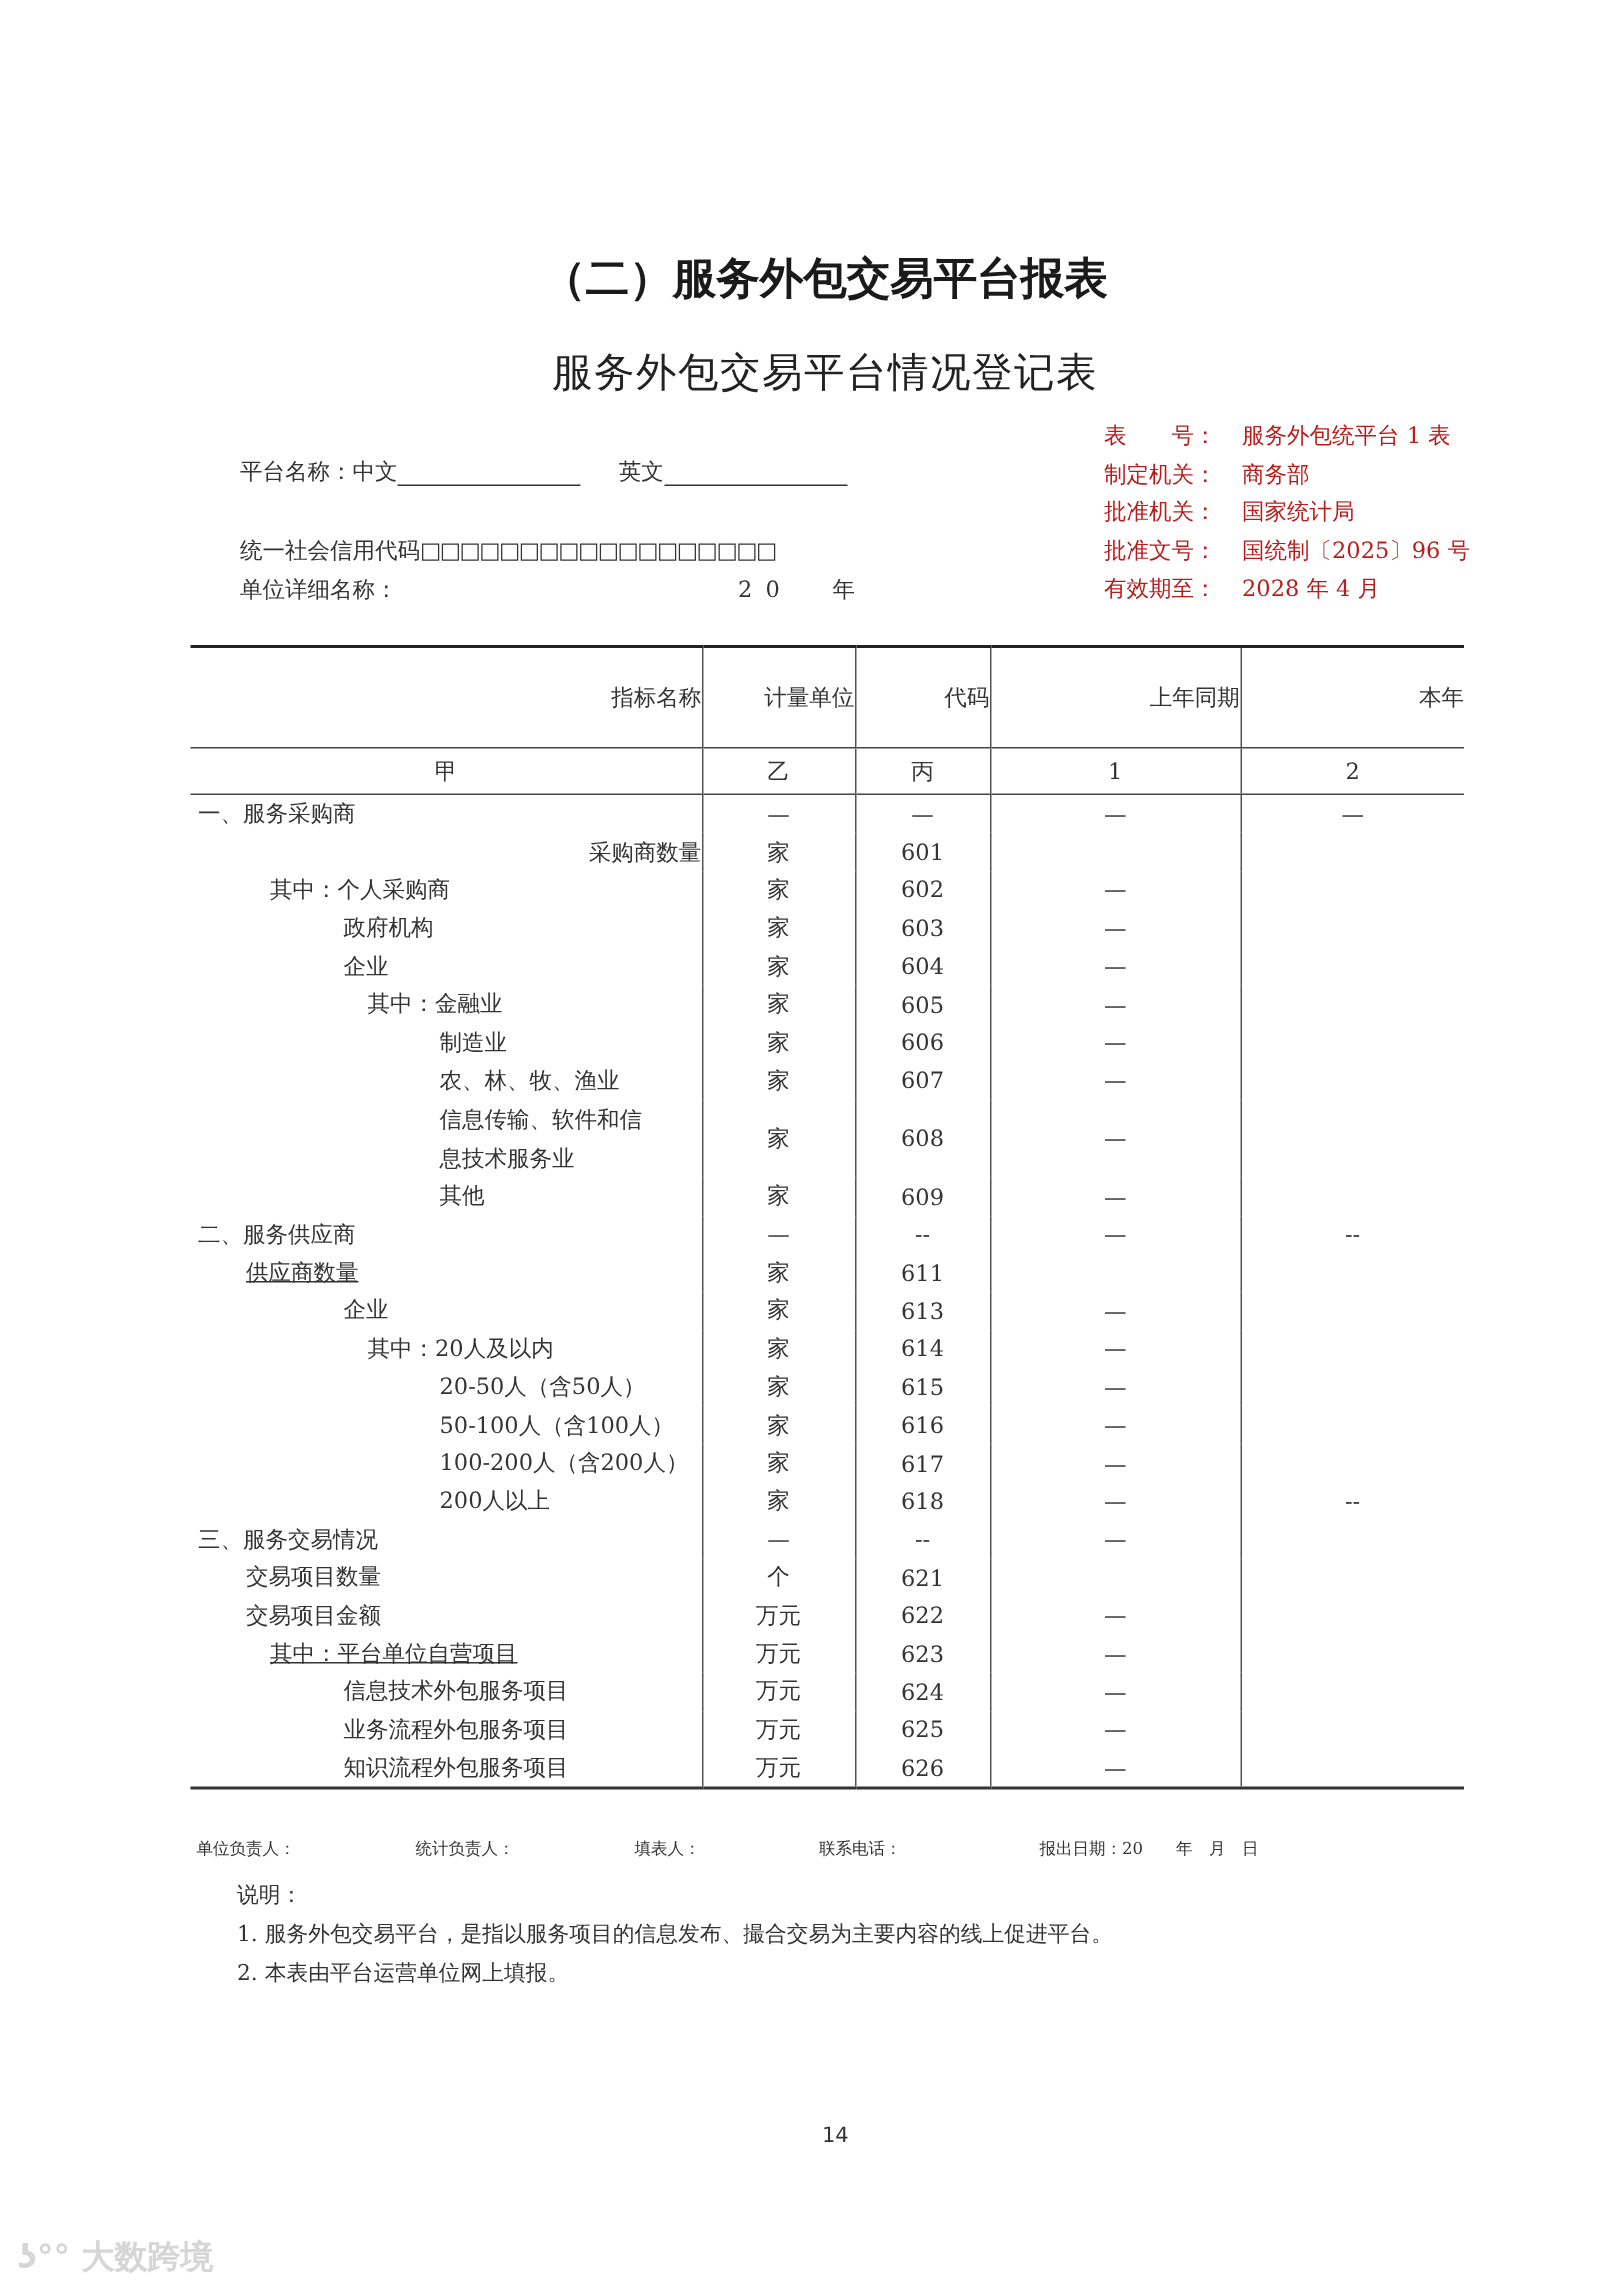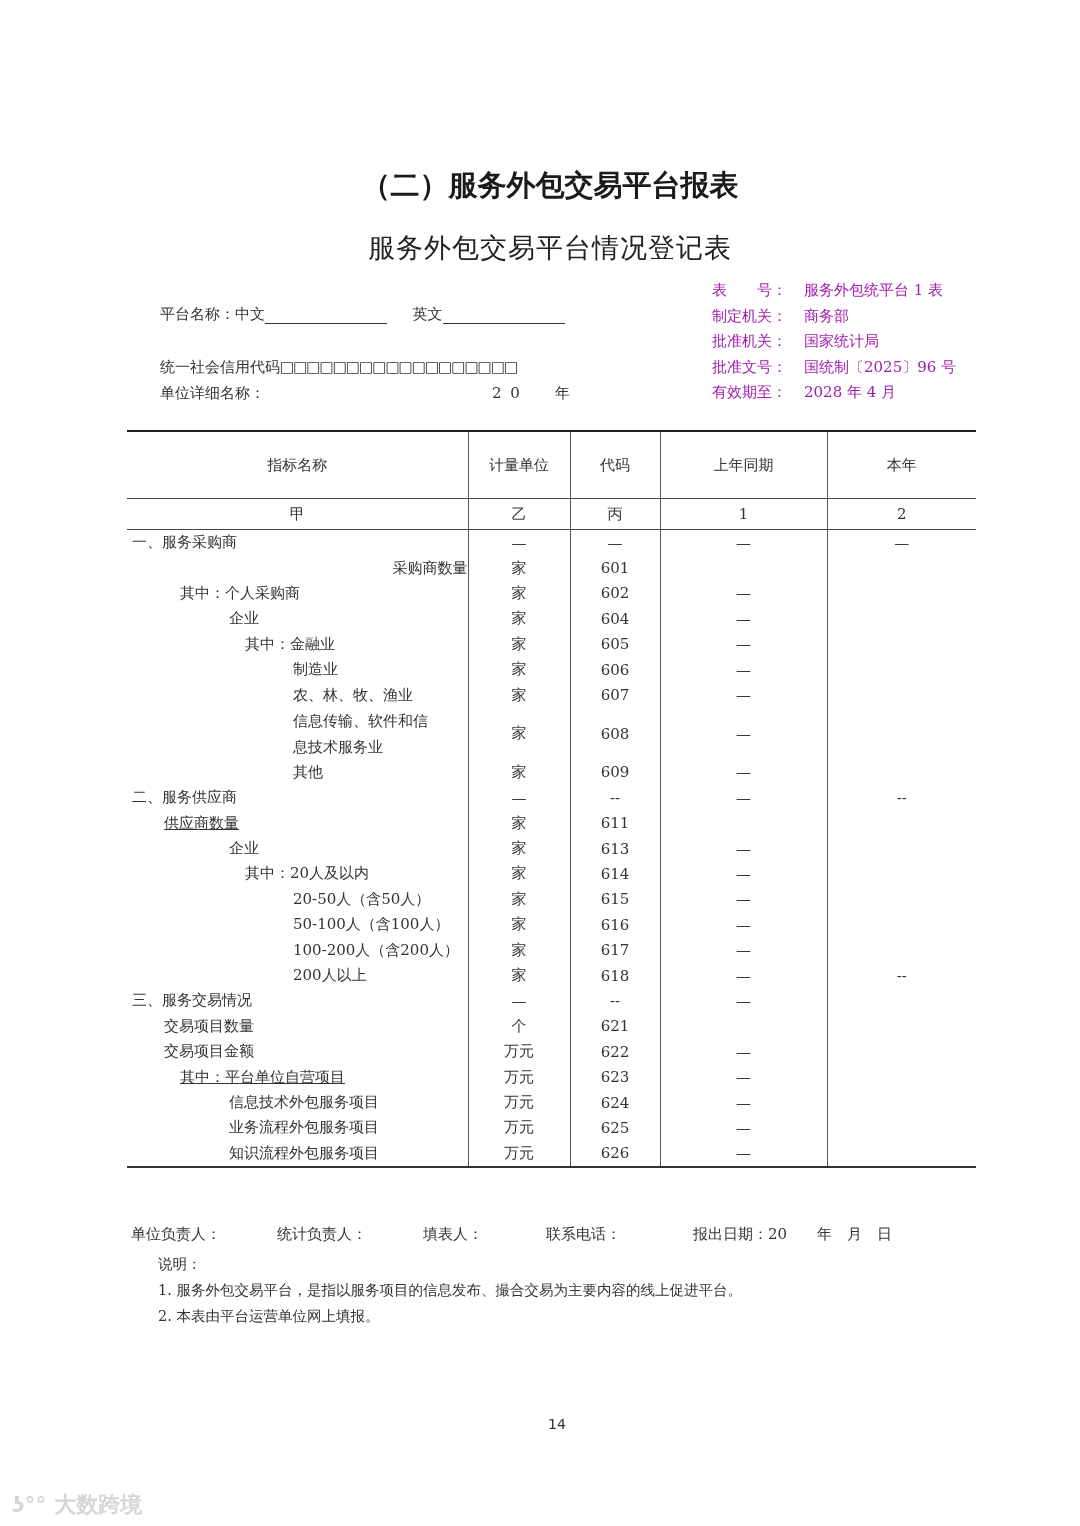--- a/index.html
+++ b/index.html
@@ -5,31 +5,31 @@
   html, body { margin:0; padding:0; }
   body { width:1080px; height:1526px; background:#ffffff; position:relative; overflow:hidden;
          font-family:"DejaVu Serif","Liberation Serif",serif; color:#222; }
   .abs { position:absolute; }
   .title { left:0; width:1100px; top:166px; text-align:center; font-family:"DejaVu Sans","Liberation Sans",sans-serif;
            font-weight:bold; font-size:29px; color:#1a1a1a; }
   .subtitle { left:0; width:1100px; top:230px; text-align:center; font-family:"DejaVu Sans","Liberation Sans",sans-serif;
            font-size:27px; color:#222; letter-spacing:1px; }
   .meta-left { font-size:15px; color:#333; }
   .uline { display:inline-block; border-bottom:1.5px solid #333; width:122px; height:14px; vertical-align:bottom; }
-  .meta-right { left:712px; top:278px; font-size:15px; color:#a21caf; line-height:25.5px; }
+  .meta-right { left:736px; top:278px; font-size:15px; color:#b91c1c; line-height:25.5px; }
   .meta-right .lbl { display:inline-block; width:92px; }
   table.main { position:absolute; left:127px; top:430px; width:849px; border-collapse:collapse; font-size:15px; color:#333; }
   table.main td { padding:0; height:25.4px; vertical-align:middle; }
   table.main td.c { text-align:center; }
   table.main td.b { border-left:1px solid #555; }
-  table.main tr.hdr td { height:66px; border-top:2.5px solid #222; border-bottom:1.5px solid #444; }
+  table.main tr.hdr td { height:66px; border-top:2.5px solid #222; border-bottom:1.5px solid #444;text-align:right; }
   table.main tr.idx td { height:30px; border-bottom:1.5px solid #444; }
   table.main tr.last td { border-bottom:2.5px solid #333; }
   table.main tr.tall td { height:52px; }
-  .footer-line { left:131px; top:1225px; font-size:15px; color:#333; }
+  .footer-line { left:131px; top:1225px; font-size:11px; color:#333; }
   .notes { left:131px; top:1251px; font-size:14.5px; color:#333; line-height:26px;margin-left:27px; }
   .pagenum { left:548px; top:1416px; font-size:14px; font-family:"DejaVu Sans","Liberation Sans",sans-serif; color:#333; }
   .watermark { left:12px; top:1490px; font-family:"DejaVu Sans","Liberation Sans",sans-serif; font-size:22px; color:#d6d6d6; font-weight:bold; }
   .twoline { line-height:26px; display:block; }
 </style>
 </head>
 <body>
 
 <div class="abs title">（二）服务外包交易平台报表</div>
 <div class="abs subtitle">服务外包交易平台情况登记表</div>
@@ -92,20 +92,27 @@
         <td class="c b"></td>
       </tr>
       <tr>
         <td style="padding-left: 53px;"><span class="">其中：个人采购商</span></td>
         <td class="c b">家</td>
         <td class="c b">602</td>
         <td class="c b">—</td>
         <td class="c b"></td>
       </tr>
       <tr>
+        <td style="padding-left: 102px;"><span class="">政府机构</span></td>
+        <td class="c b">家</td>
+        <td class="c b">603</td>
+        <td class="c b">—</td>
+        <td class="c b"></td>
+      </tr>
+      <tr>
         <td style="padding-left: 102px;"><span class="">企业</span></td>
         <td class="c b">家</td>
         <td class="c b">604</td>
         <td class="c b">—</td>
         <td class="c b"></td>
       </tr>
       <tr>
         <td style="padding-left: 118px;"><span class="">其中：金融业</span></td>
         <td class="c b">家</td>
         <td class="c b">605</td>

